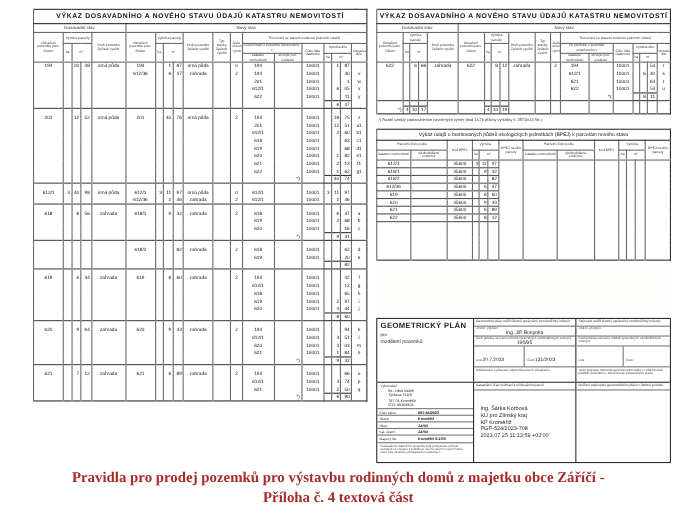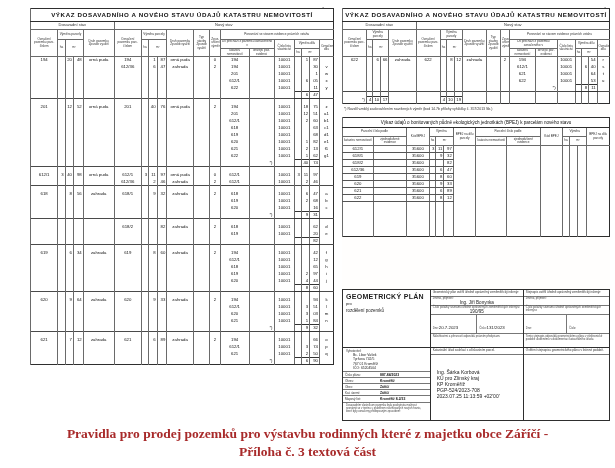--- a/index.html
+++ b/index.html
@@ -1654,15 +1654,15 @@
         </div>
       </div>
       <div class="gp-cell gp-rt">
         <div class="gp-h">Ověření stejnopisu geometrického plánu v listinné podobě.</div>
       </div>
     </div>
   </div>
 </div>
 
 <div id="caption" style="color: rgb(168, 42, 42);">
-  <div>Pravidla pro prodej pozemků pro výstavbu rodinných které z majetku obce Záříčí -</div>
-  <div>Příloha č. 3 textová část</div>
+  <div>Pravidla pro prodej pozemků pro výstavbu rodinných domů z majetku obce Záříčí -</div>
+  <div>Příloha č. 4 textová část</div>
 </div>
 
 </body></html>

